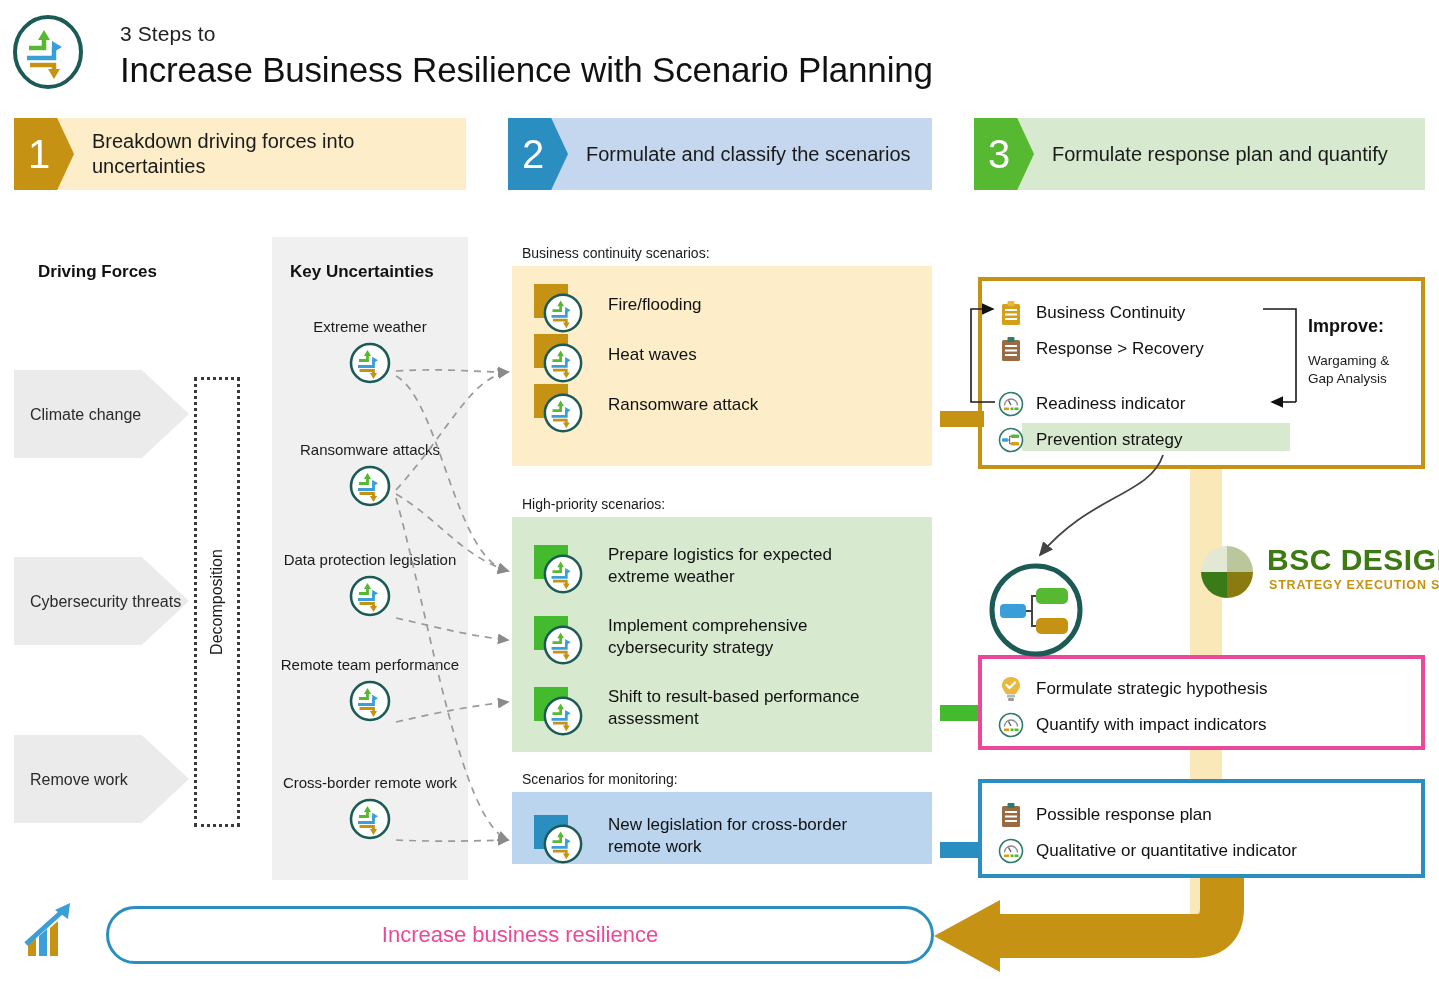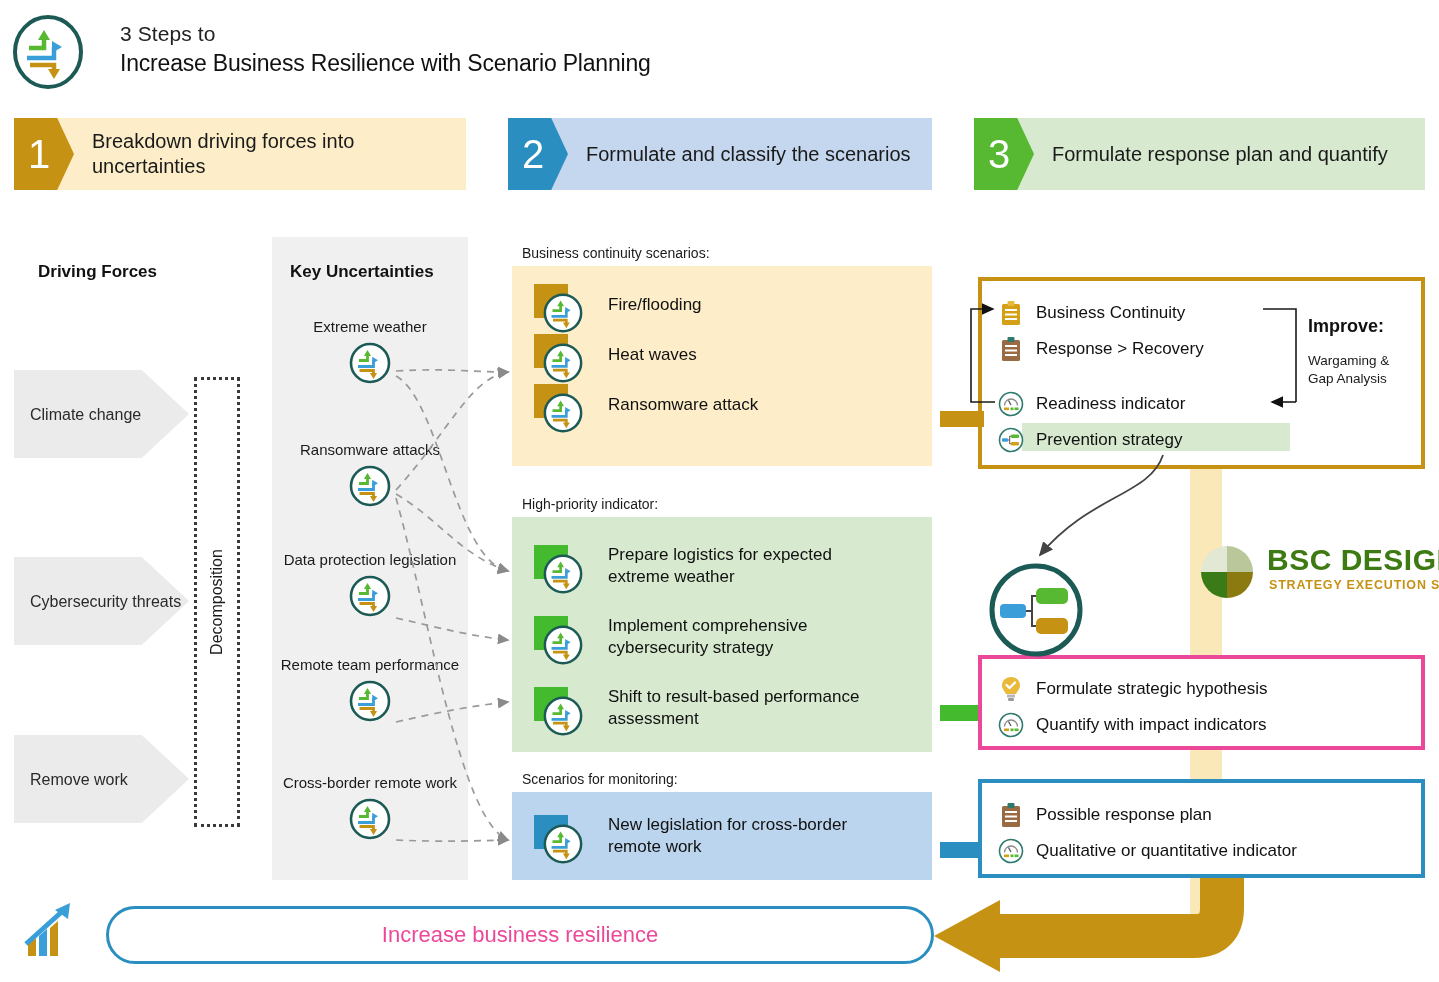--- a/index.html
+++ b/index.html
@@ -9,21 +9,21 @@
     font-family: "Liberation Sans", sans-serif;
     color: #1a1a1a;
     position: relative;
     overflow: hidden;
   }
   .abs { position: absolute; }
 
   
   #header-logo { left: 10px; top: 14px; width: 76px; height: 76px; }
   #header-sub  { left: 120px; top: 22px; font-size: 21px; color: #222; letter-spacing: .1px;}
-  #header-title{ left: 120px; top: 50px; font-size: 23px; color: #111; letter-spacing: -.2px; white-space: nowrap;}
+  #header-title{ left: 120px; top: 50px; font-size: 35px; color: #111; letter-spacing: -.2px; white-space: nowrap;}
 
   
   .step-banner { height: 72px; display: flex; align-items: center; }
   .step-chev {
     width: 60px; height: 72px; position: relative; flex: none;
     display: flex; align-items: center; justify-content: flex-start;
   }
   .step-chev .chevbody { position:absolute; left:0; top:0; width:60px; height:72px;
       clip-path: polygon(0 0, 72% 0, 100% 50%, 72% 100%, 0 100%); }
   .step-num { position: relative; z-index: 2; color: #fff; font-size: 40px; line-height:1;
@@ -89,21 +89,21 @@
 
   #cap1 { left: 522px; top: 245px; }
   #scenbox1 { left: 512px; top: 266px; width: 420px; height: 200px; background: #fdeec9; }
   #scenbox1 .sq { background: #c69214; }
 
   #cap2 { left: 522px; top: 496px; }
   #scenbox2 { left: 512px; top: 517px; width: 420px; height: 235px; background: #d7e9cf; }
   #scenbox2 .sq { background: #44bb2e; }
 
   #cap3 { left: 522px; top: 771px; }
-  #scenbox3 { left: 512px; top: 792px; width: 420px; height: 88px; background: #bcd5ee; }
+  #scenbox3 { left: 512px; top: 792px; width: 420px; height: 72px; background: #bcd5ee; }
   #scenbox3 .sq { background: #2a8fc0; }
 
   
   .rbox { background:#fff; }
   #rbox1 { left: 978px; top: 277px; width: 447px; height: 192px; border: 4px solid #c69214; }
   #rbox2 { left: 978px; top: 655px; width: 447px; height: 95px; border: 4px solid #ec4899; }
   #rbox3 { left: 978px; top: 779px; width: 447px; height: 99px; border: 4px solid #2a8fc0; }
 
   .rrow { display:flex; align-items:center; height: 36px; }
   .rrow .ricon { width: 30px; flex:none; display:flex; justify-content:center; }
@@ -316,21 +316,21 @@
           <path d="M10 25.5 H25.5 V19.2" stroke="#3a9fd8" stroke-width="2.8" fill="none"></path>
           <path d="M30 19.2 l-5.8 3.5 v-7 z" fill="#3a9fd8"></path>
           <path d="M11.5 29.5 H25.5 V33" stroke="#c69214" stroke-width="2.8" fill="none"></path>
           <path d="M25.5 38 l-3.6 -6 h7.2 z" fill="#c69214"></path>
         </svg>
     </div>
     <div class="scen-txt">Ransomware attack</div>
   </div>
 </div>
 
-<div class="abs scen-caption" id="cap2">High-priority indicator:</div>
+<div class="abs scen-caption" id="cap2">High-priority scenarios:</div>
 <div class="abs scen-box" id="scenbox2">
   <div class="scen-row" style="min-height:70px">
     <div class="scen-sq">
         <div class="sq"></div>
       <svg class="lg" viewBox="0 0 44 44" width="42" height="42">
           <circle cx="22" cy="22" r="19" fill="#fff" stroke="#1c5a56" stroke-width="2.6"></circle>
           <path d="M11 19.5 H19.5 V13.5" stroke="#57b832" stroke-width="2.8" fill="none"></path>
           <path d="M19.5 9 l3.6 6 h-7.2 z" fill="#57b832"></path>
           <path d="M10 25.5 H25.5 V19.2" stroke="#3a9fd8" stroke-width="2.8" fill="none"></path>
           <path d="M30 19.2 l-5.8 3.5 v-7 z" fill="#3a9fd8"></path>

